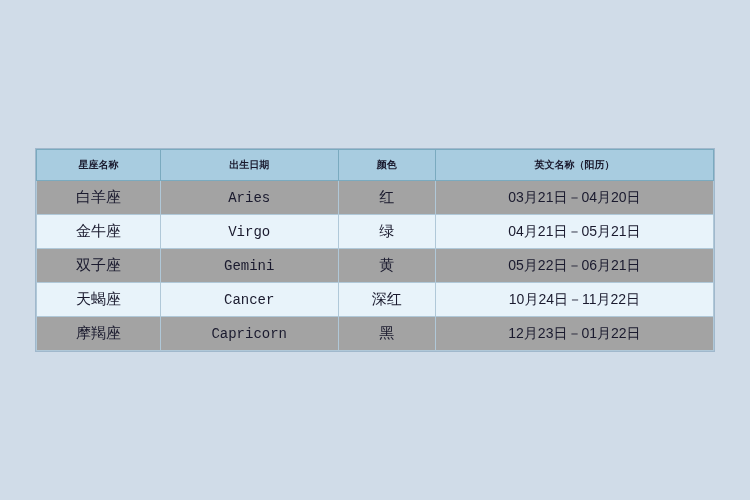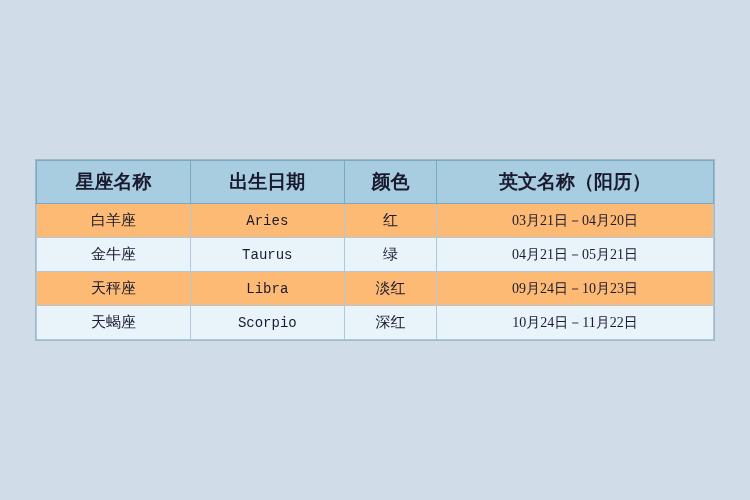--- a/index.html
+++ b/index.html
@@ -31,26 +31,26 @@
 
     thead tr {
       background-color: #a8cce0;
     }
 
     thead th {
       border: 1px solid #7aaabf;
       padding: 8px 9px;
       text-align: center;
       font-weight: bold;
-      font-size: 19px;
+      font-size: 10px;
       color: #1a1a2e;
     }
 
     tbody tr {
-      background-color: #fdba74;
+      background-color: #a3a3a3;
     }
 
     tbody tr:nth-child(even) {
       background-color: #e8f3fa;
     }
 
     tbody td {
       border: 1px solid #b0c8d8;
       padding: 7px 12px;
       text-align: center;
@@ -58,21 +58,21 @@
       color: #1a1a2e;
     }
 
     tbody td:nth-child(2) {
       font-family: Liberation Mono, monospace;
       font-size: 14px;
     }
 
     tbody td:nth-child(4) {
       font-size: 14px;
-      font-family: Liberation Serif, serif;
+      font-family: Liberation Sans, sans-serif;
     }
   </style>
 </head>
 <body>
 
 <div class="table-container">
   <table>
     <thead>
       <tr>
       <th>星座名称</th>
@@ -83,31 +83,37 @@
     </thead>
     <tbody>
     <tr>
           <td>白羊座</td>
           <td>Aries</td>
           <td>红</td>
           <td>03月21日－04月20日</td>
         </tr>
         <tr>
           <td>金牛座</td>
-          <td>Taurus</td>
+          <td>Virgo</td>
           <td>绿</td>
           <td>04月21日－05月21日</td>
         </tr>
         <tr>
-          <td>天秤座</td>
-          <td>Libra</td>
-          <td>淡红</td>
-          <td>09月24日－10月23日</td>
+          <td>双子座</td>
+          <td>Gemini</td>
+          <td>黄</td>
+          <td>05月22日－06月21日</td>
         </tr>
         <tr>
           <td>天蝎座</td>
-          <td>Scorpio</td>
+          <td>Cancer</td>
           <td>深红</td>
           <td>10月24日－11月22日</td>
+        </tr>
+        <tr>
+          <td>摩羯座</td>
+          <td>Capricorn</td>
+          <td>黑</td>
+          <td>12月23日－01月22日</td>
         </tr>
       </tbody>
   </table>
 </div>
 
 </body></html>

